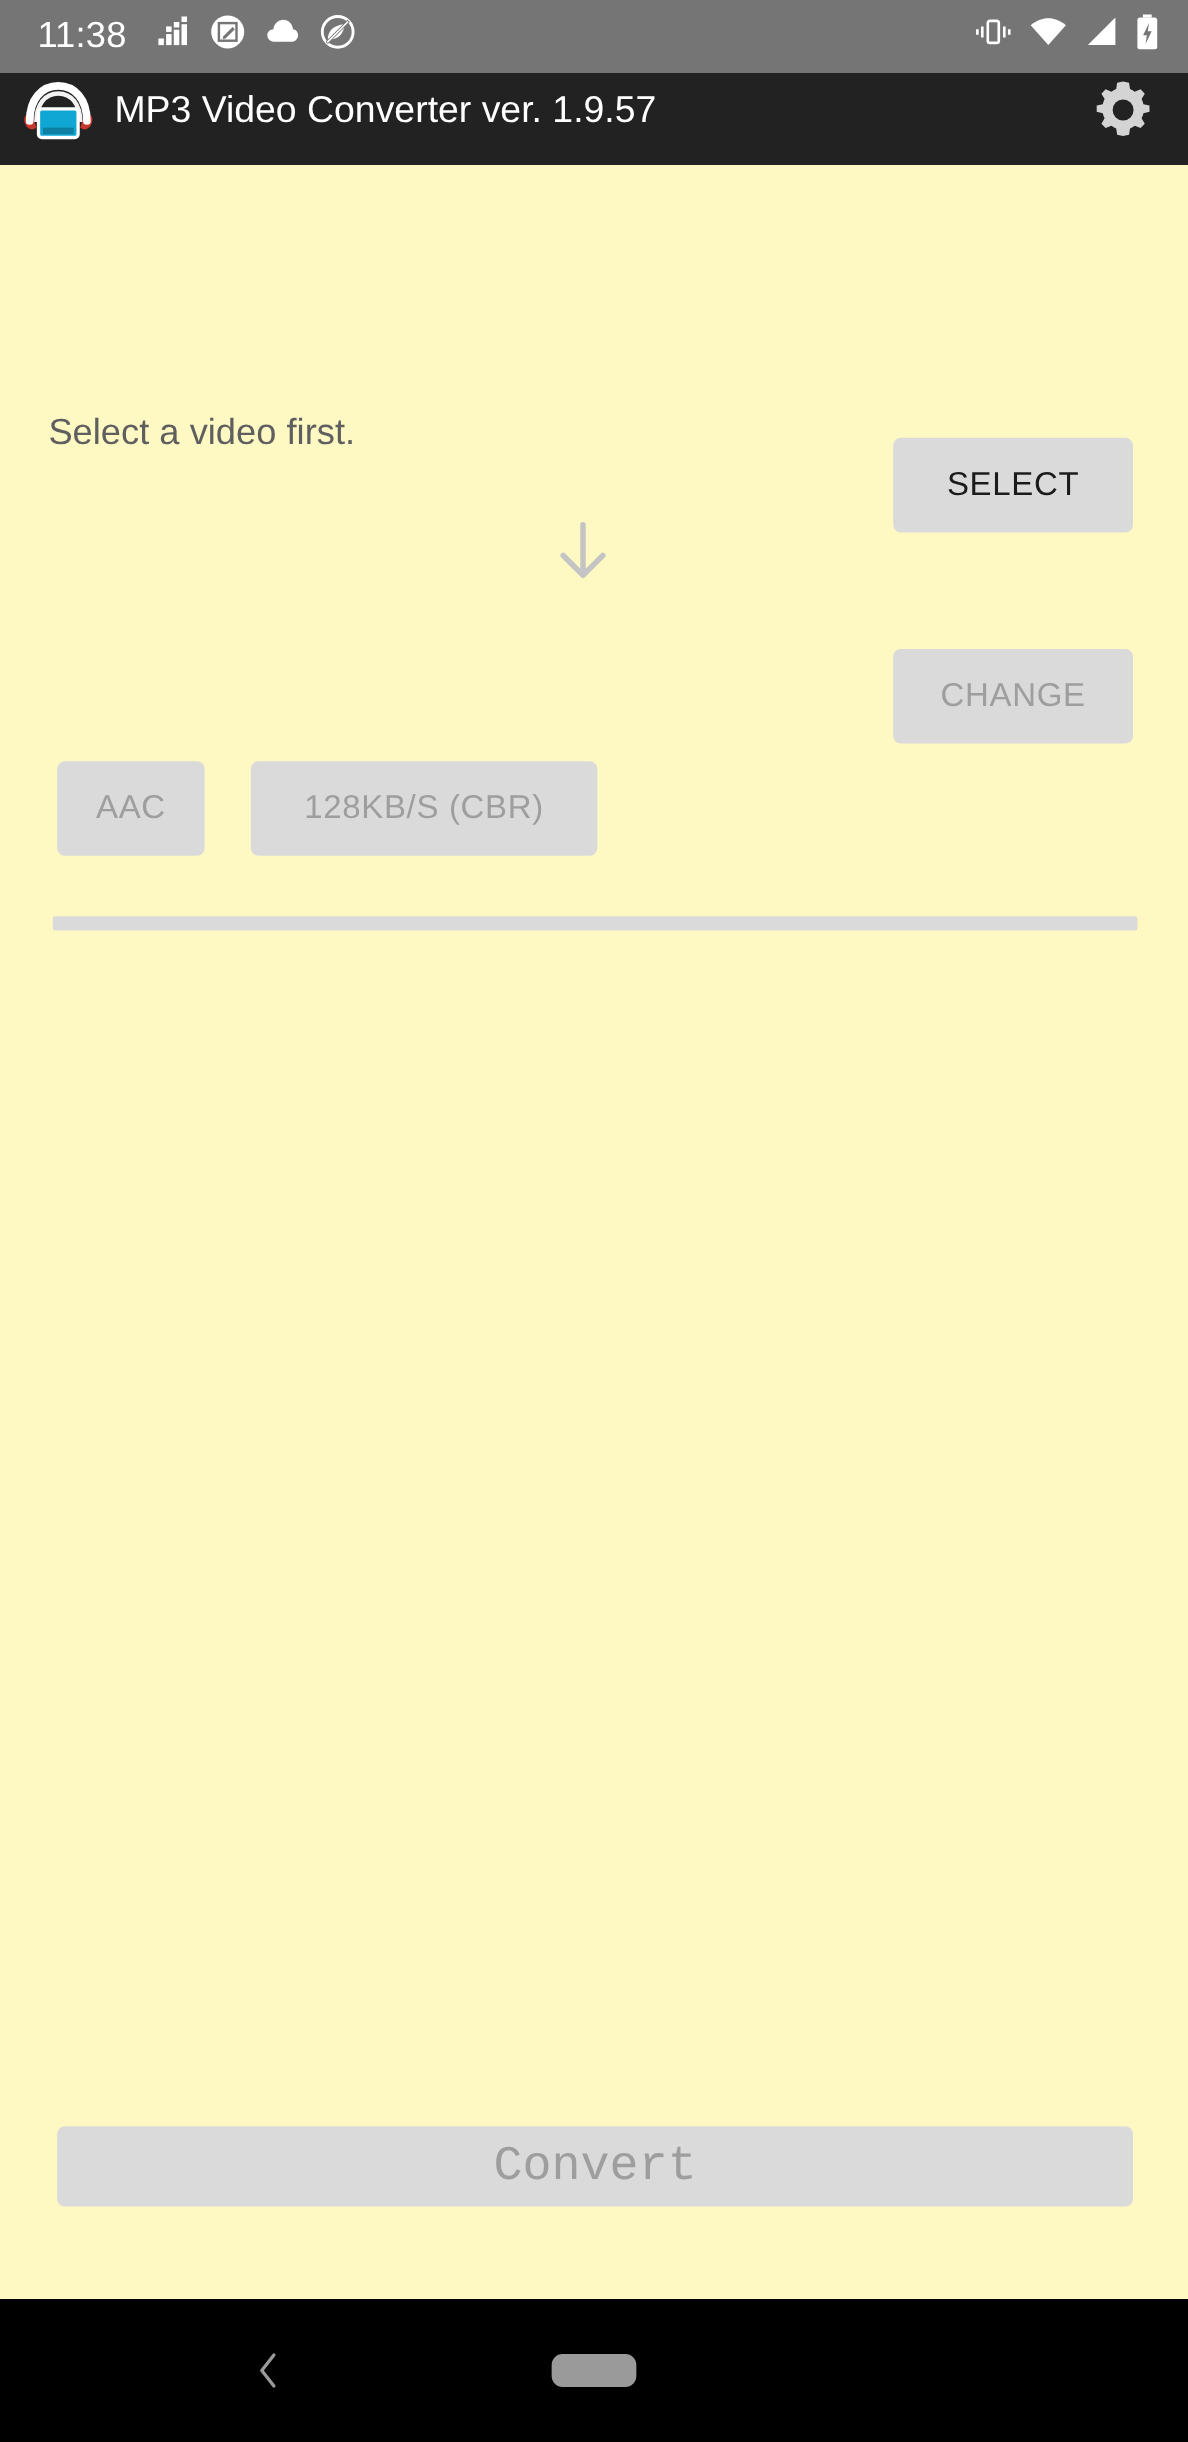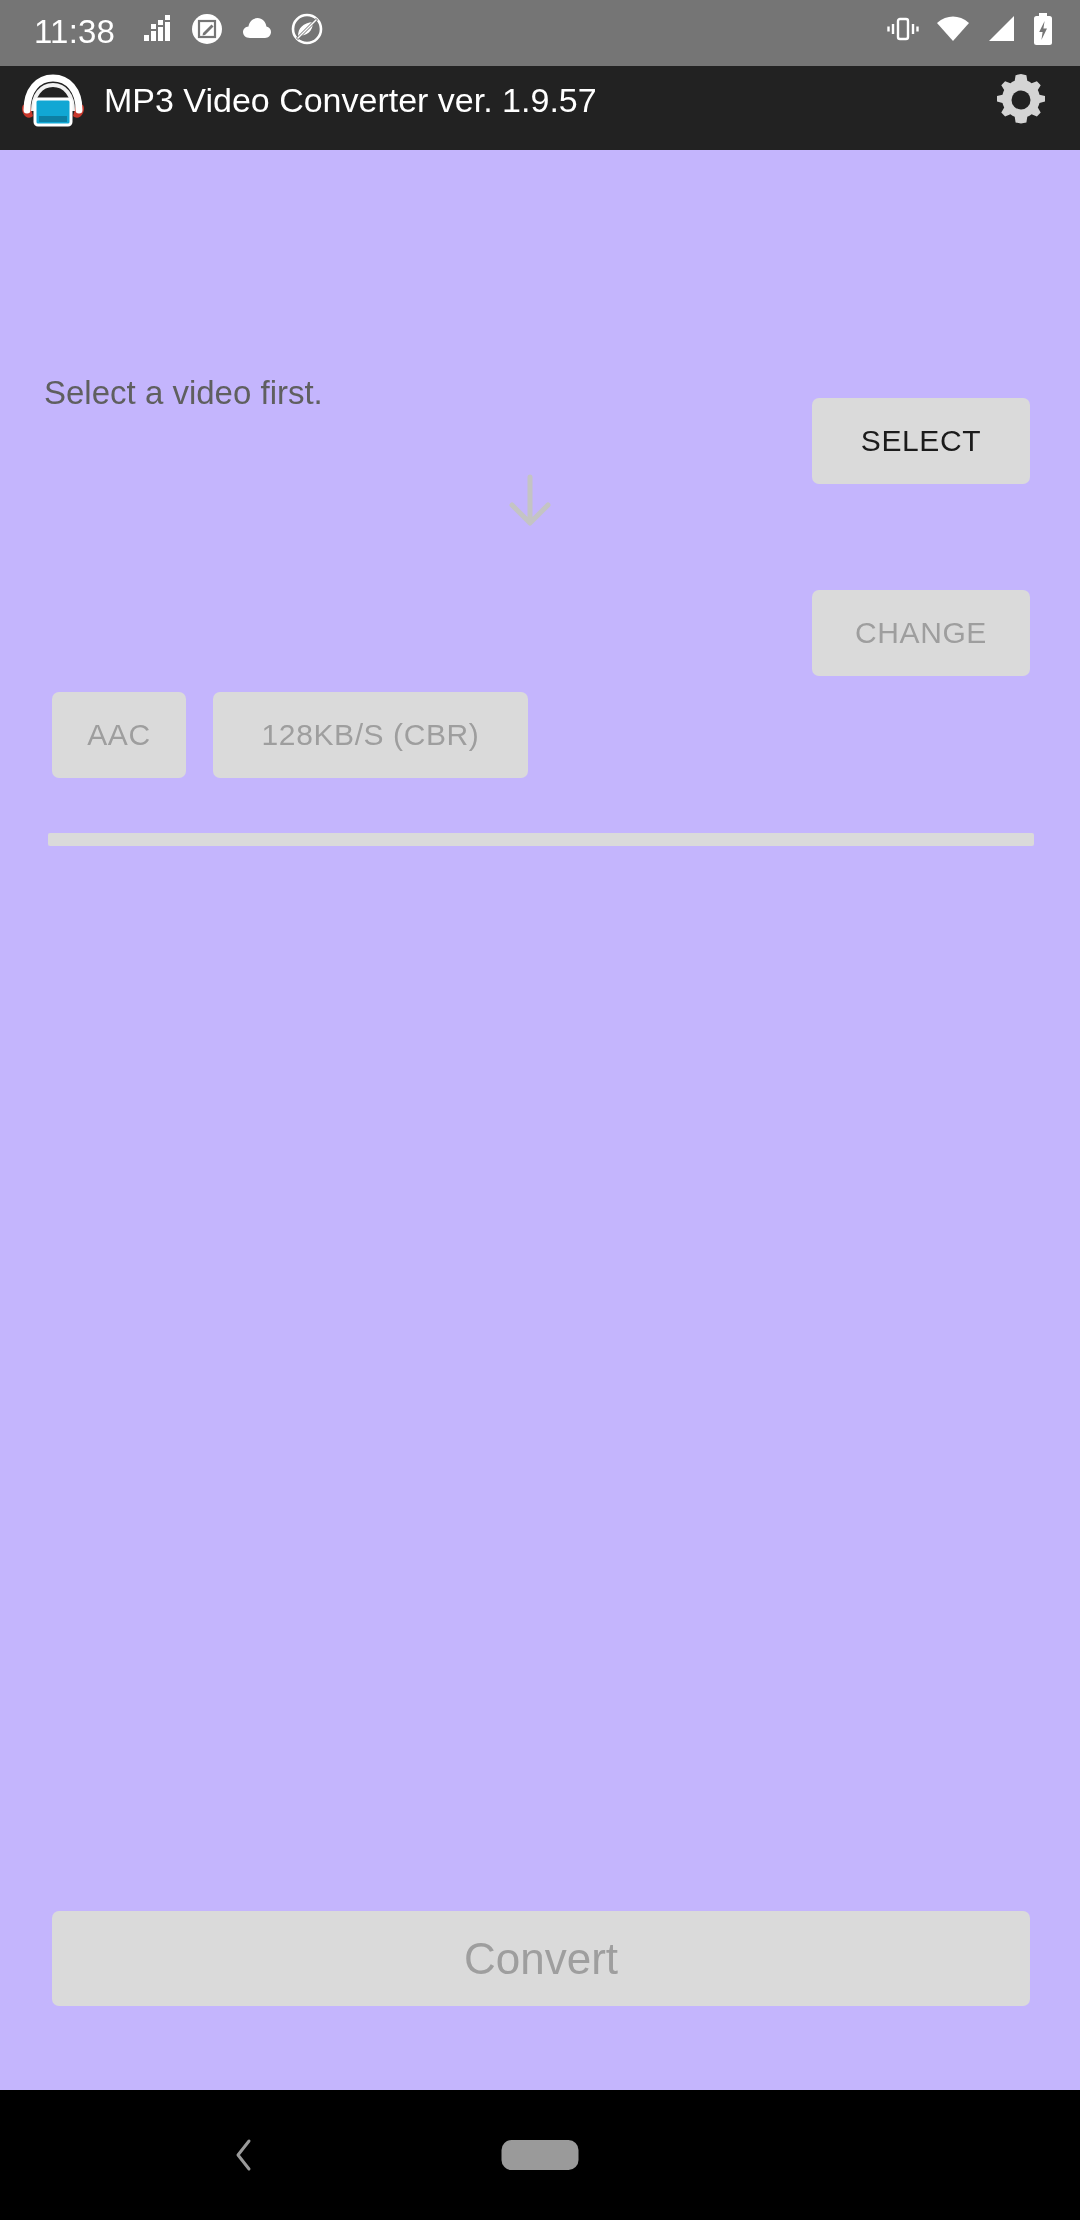--- a/index.html
+++ b/index.html
@@ -81,21 +81,21 @@
     height: 66px;
     display: flex;
     align-items: center;
     justify-content: center;
   }
 
   
   .content {
     flex: 1 1 auto;
     position: relative;
-    background: #c4b5fd;
+    background: #fef9c3;
   }
 
   .status-text {
     position: absolute;
     left: 44px;
     top: 224px;
     font-size: 33px;
     color: #5f5f5f;
     white-space: nowrap;
   }
@@ -140,21 +140,21 @@
   }
   .btn-format {
     position: absolute;
     left: 52px;
     top: 542px;
     width: 134px;
     height: 86px;
   }
   .btn-bitrate {
     position: absolute;
-    left: 213px;
+    left: 228px;
     top: 542px;
     width: 315px;
     height: 86px;
   }
   .btn-information {
     position: absolute;
     right: 50px;
     top: 542px;
     width: 300px;
     height: 86px;
@@ -168,25 +168,25 @@
     height: 13px;
     background: #dadada;
     border-radius: 2px;
   }
 
   .btn-convert {
     position: absolute;
     left: 52px;
     bottom: 84px;
     width: 978px;
-    height: 95px;
+    height: 73px;
     background: #dadada;
     border: none;
     border-radius: 7px;
-    font-family: Liberation Sans, sans-serif;
+    font-family: Liberation Mono, monospace;
     font-size: 44px;
     color: #9e9e9e;
     display: flex;
     align-items: center;
     justify-content: center;
   }
 
   
   .nav-bar {
     height: 130px;

